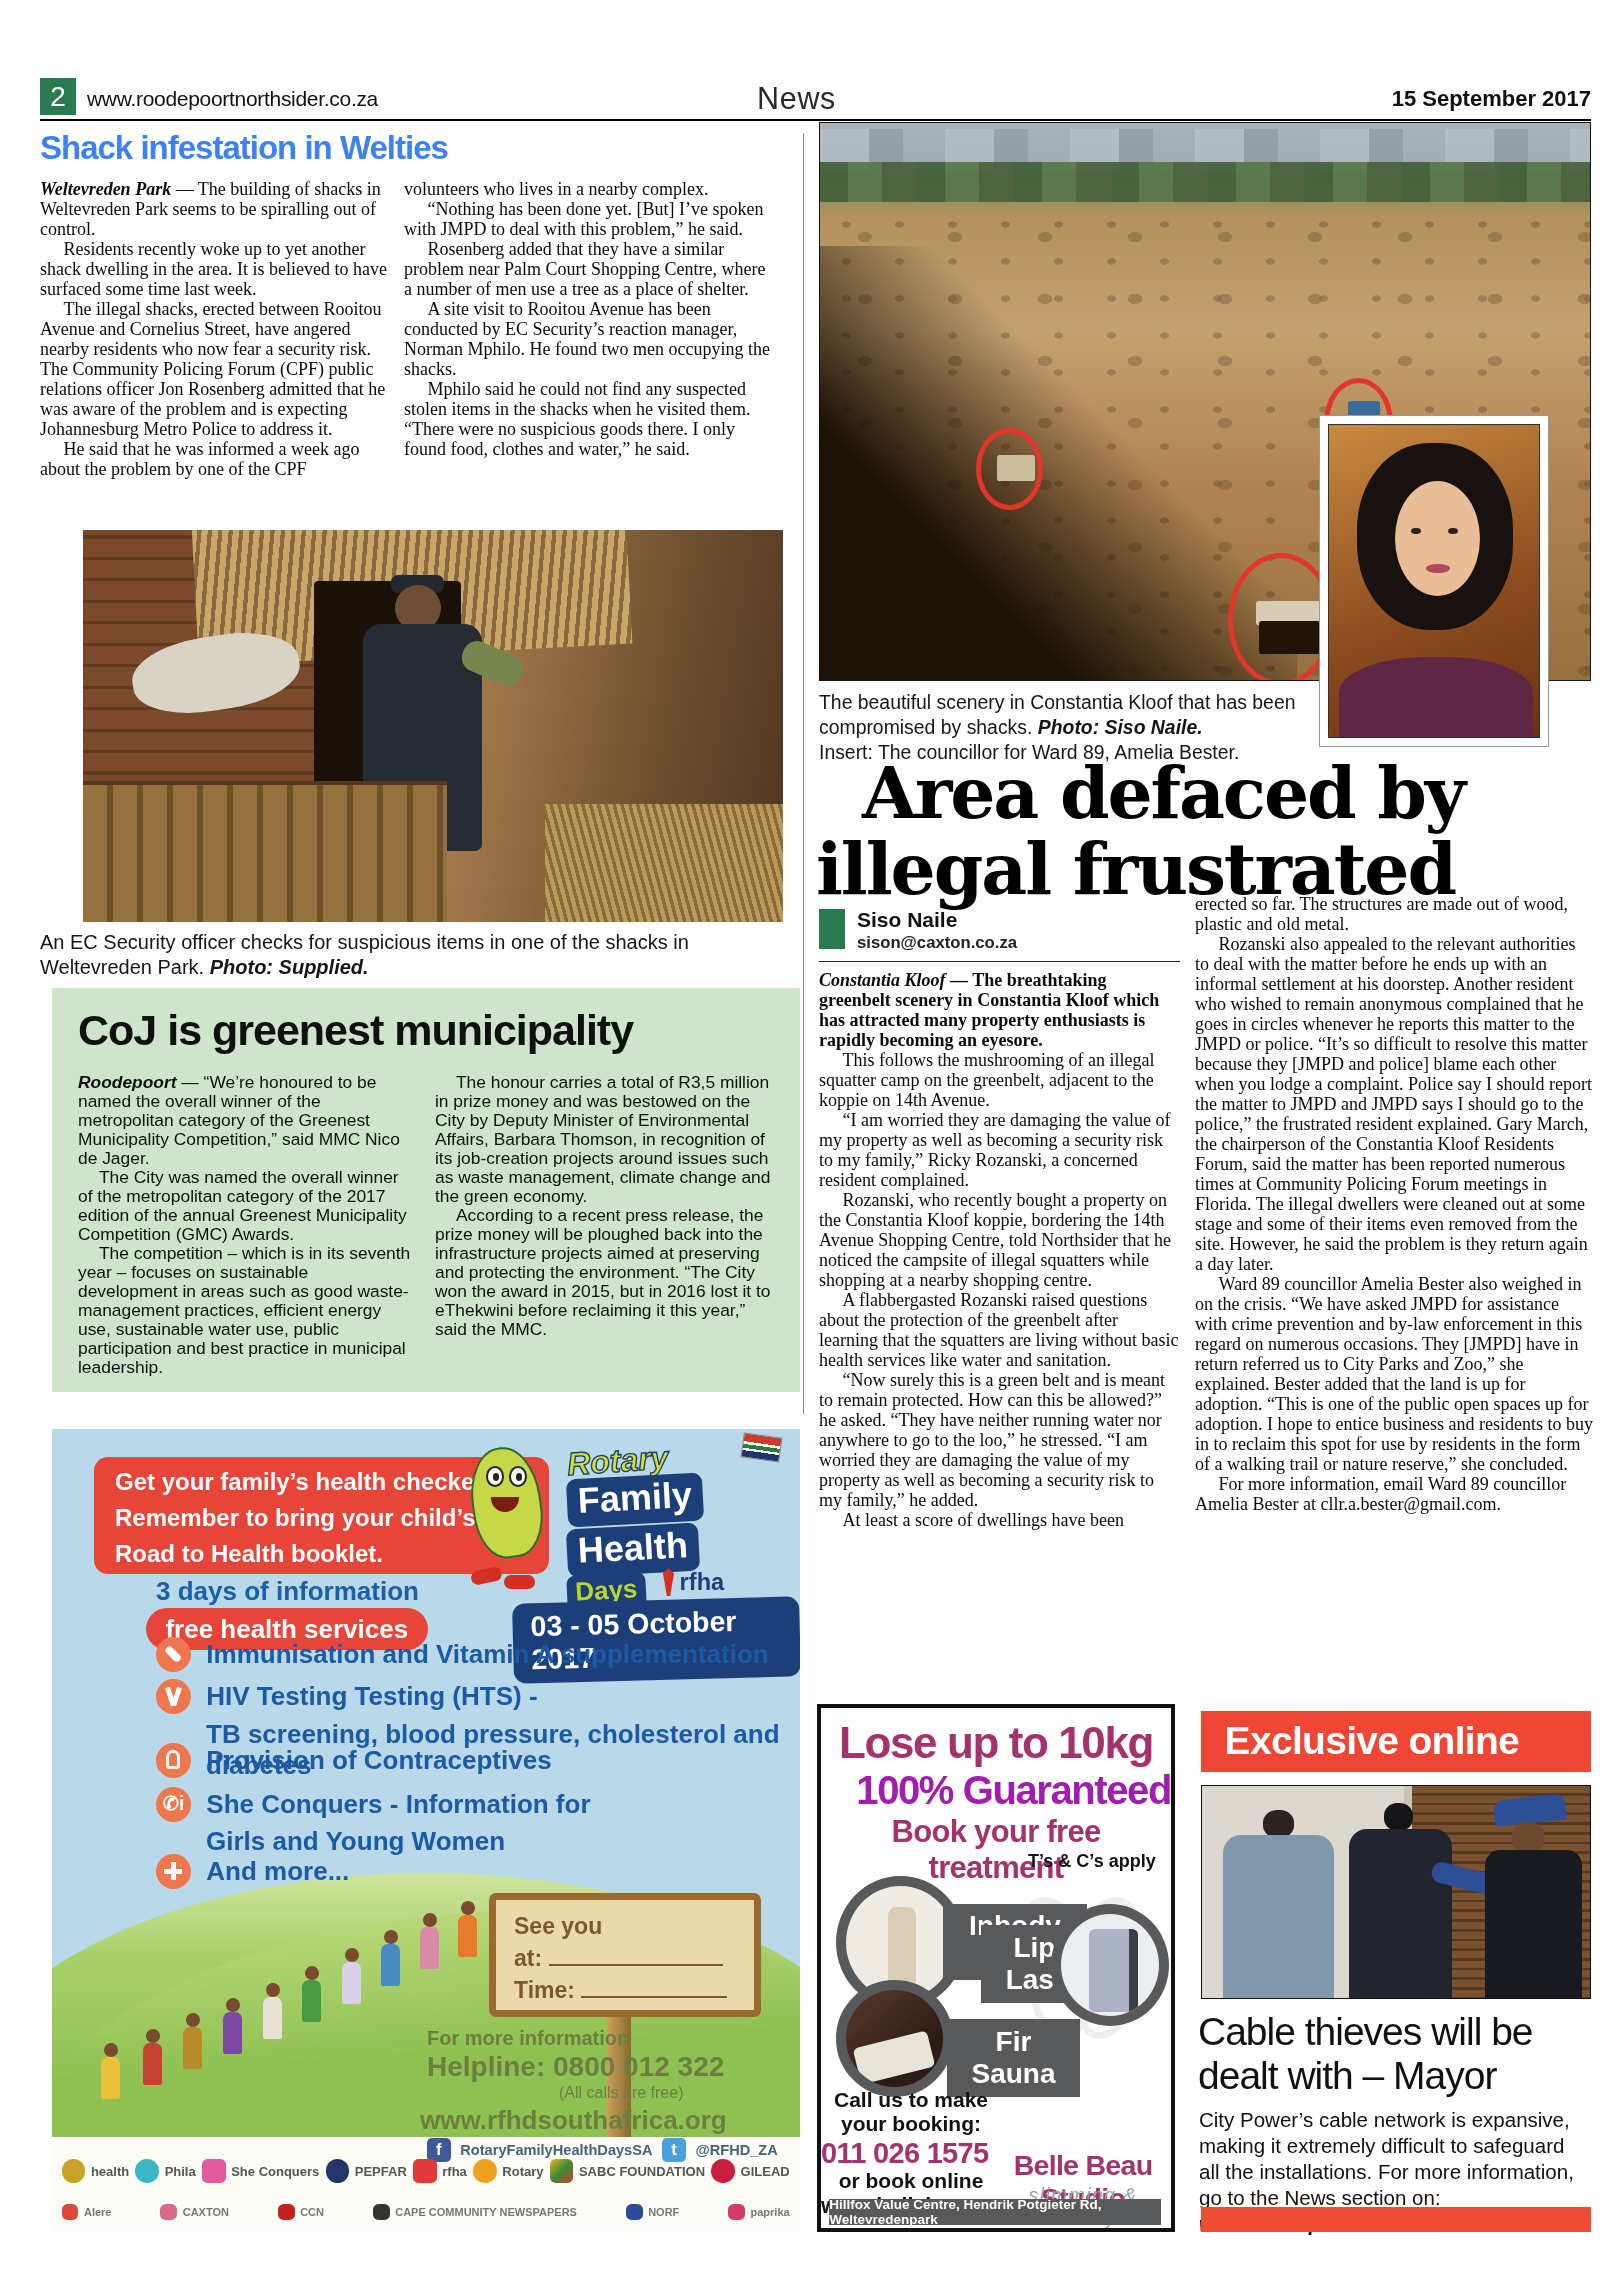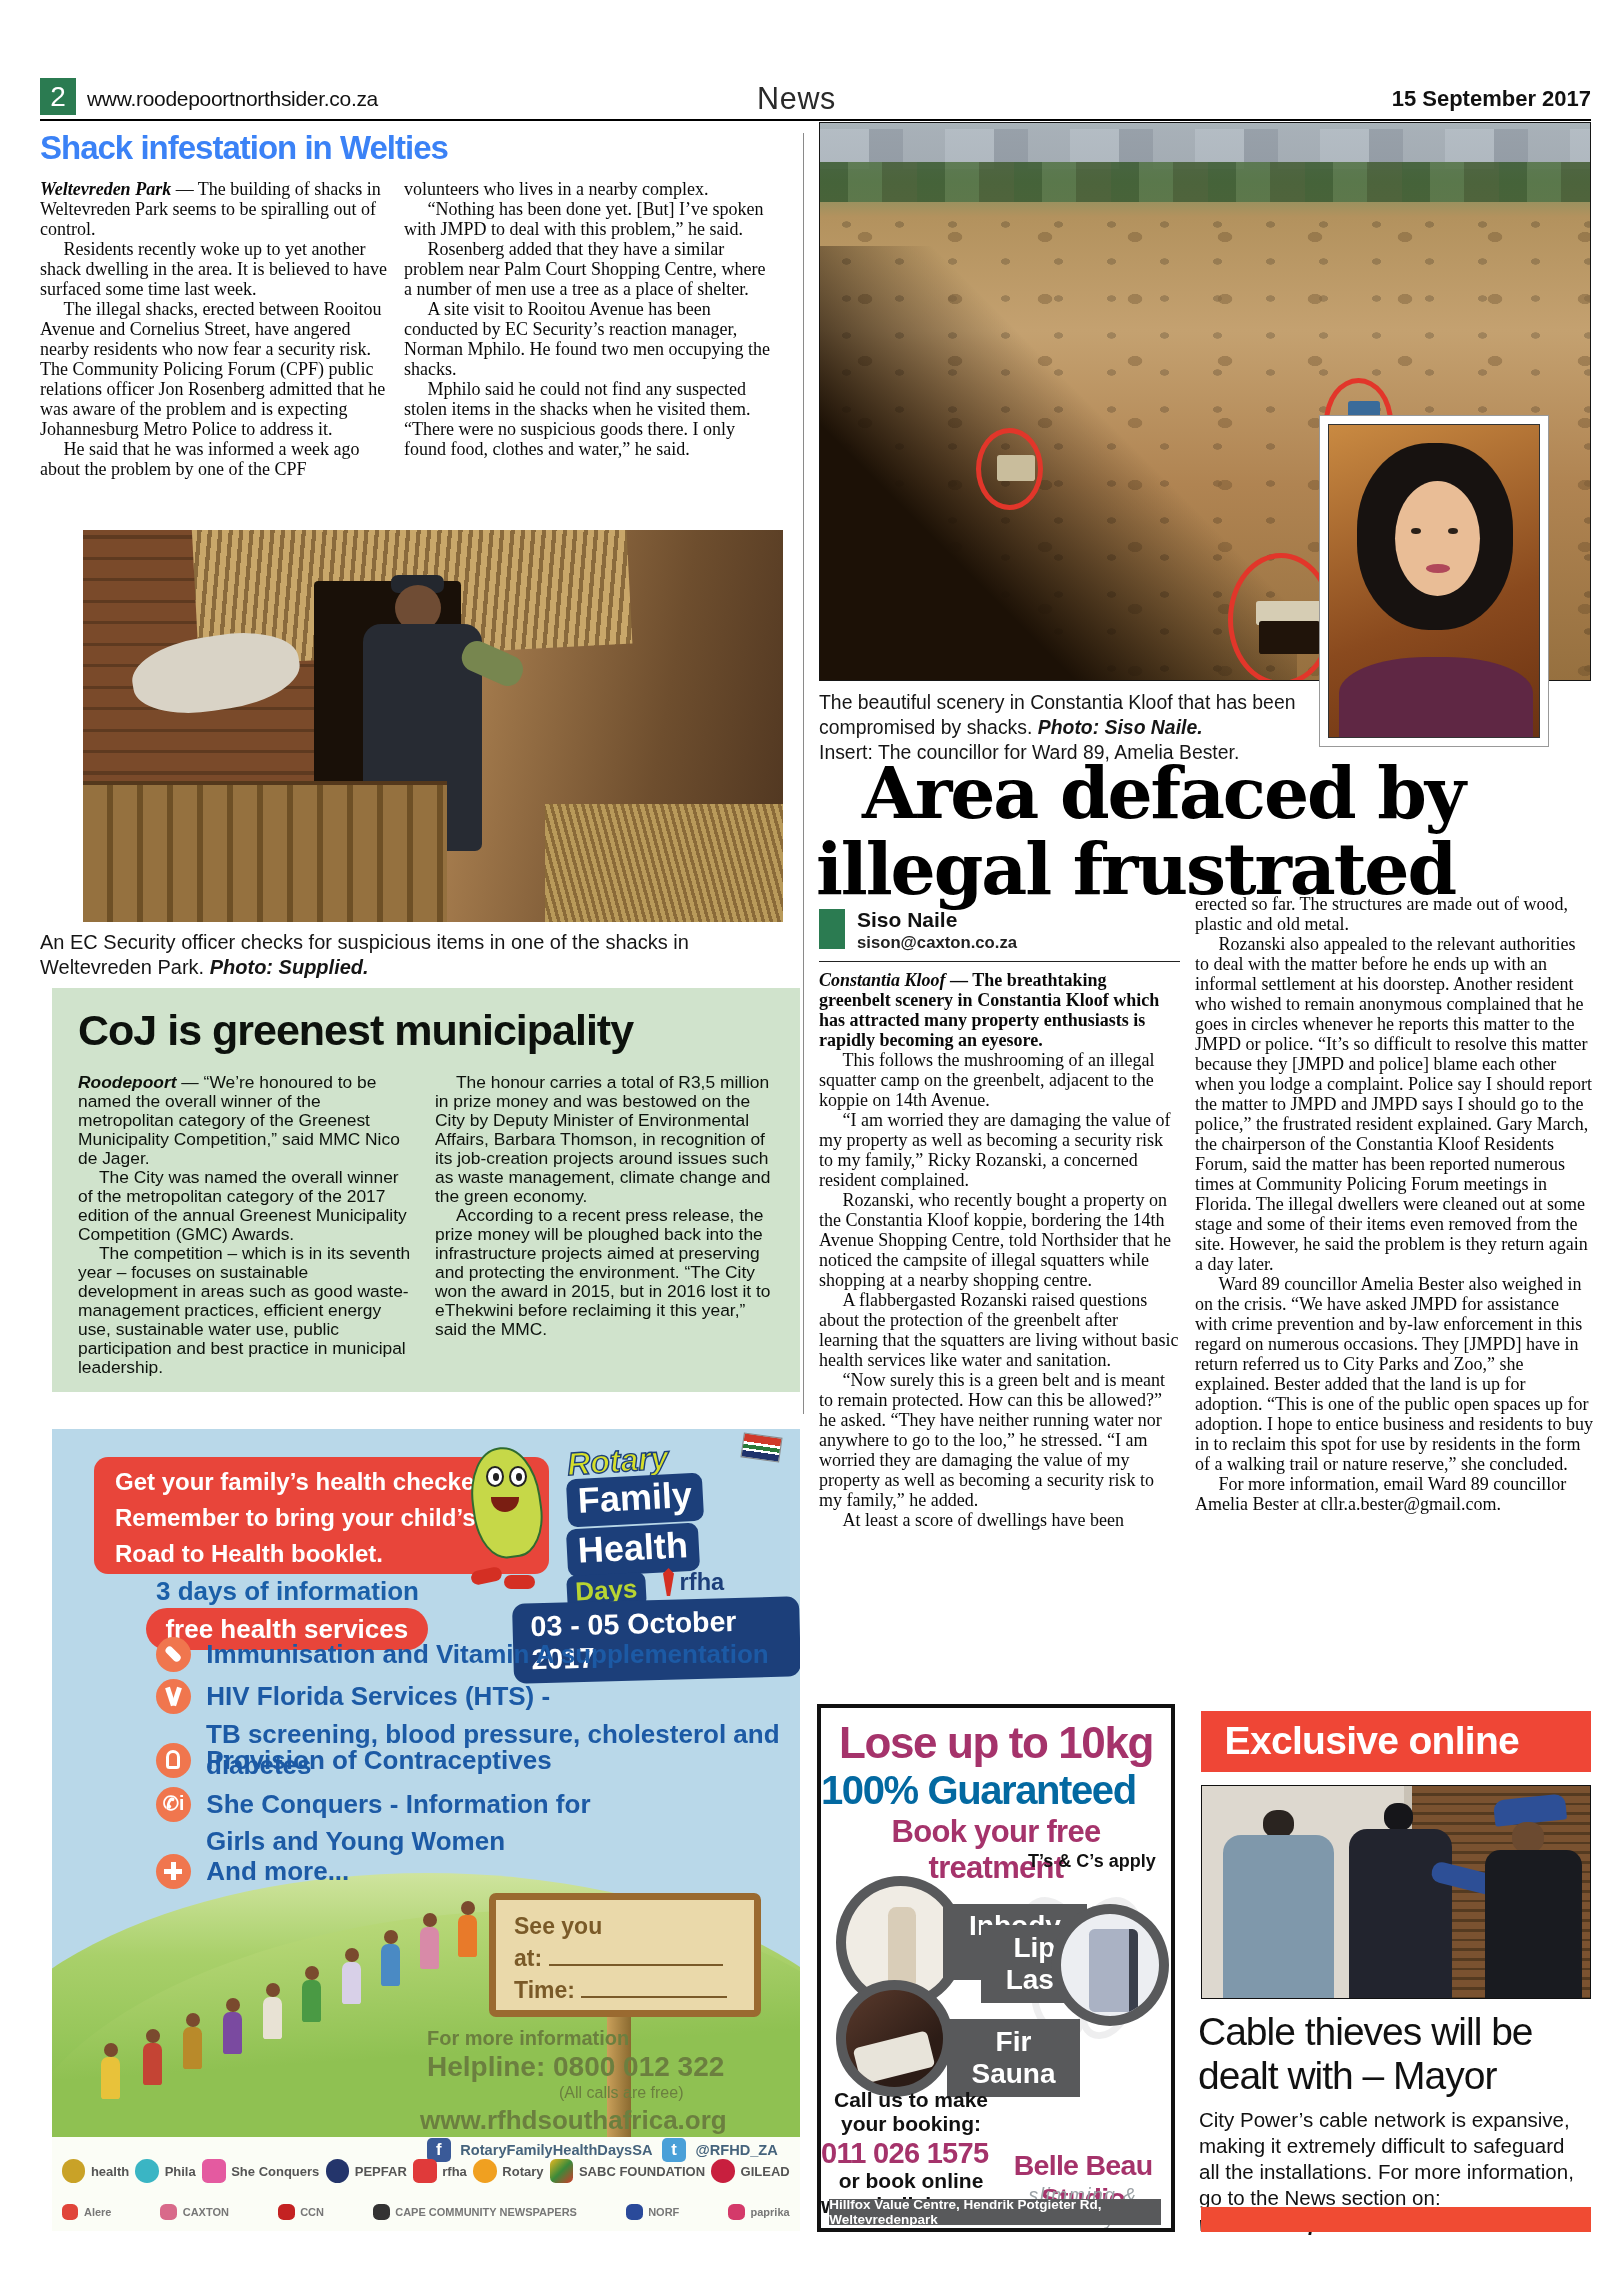--- a/index.html
+++ b/index.html
@@ -108,21 +108,21 @@
 .prow{position:absolute;left:9.7px;width:728px;display:flex;align-items:center;justify-content:space-between}
 .prow1{top:719px;height:46px}
 .prow2{top:769px;height:28px}
 .plogo{display:flex;align-items:center;gap:5.6px;font-size:13px;font-weight:bold;color:#555}
 .pdot{width:23.6px;height:23.6px;border-radius:5.6px}
 .prow2 .plogo{font-size:11px;color:#777}
 .prow2 .pdot{width:16.7px;height:16.7px}
 
 .belle{left:817px;top:1704px;width:358px;height:528px;border:4.9px solid #111;background:#fff;overflow:hidden}
 .bt1{position:absolute;left:0;top:9.7px;width:100%;text-align:center;font-size:44px;font-weight:bold;color:#a5336b;letter-spacing:-1.4px}
-.bt2{position:absolute;left:0;top:60px;width:100%;text-align:left;font-size:40px;font-weight:bold;color:#0369a1;letter-spacing:-1.4px}
+.bt2{position:absolute;left:0;top:60px;width:100%;text-align:right;font-size:40px;font-weight:bold;color:#a21caf;letter-spacing:-1.4px}
 .bt3{position:absolute;left:0;top:106px;width:100%;text-align:center;font-size:31px;font-weight:bold;color:#a5336b;letter-spacing:-0.7px}
 .bterms{position:absolute;right:15.3px;top:143px;font-size:18px;font-weight:bold}
 .bfly{position:absolute;right:12.5px;top:160px;width:146px;height:229px;opacity:.35}
 .bfly div{position:absolute;border:7px solid #cfd0d2;border-radius:50%}
 .bw1{left:7px;top:28px;width:62px;height:83px;transform:rotate(-20deg)}
 .bw2{left:66px;top:28px;width:62px;height:83px;transform:rotate(20deg)}
 .bw3{left:21px;top:104px;width:49px;height:69px;transform:rotate(-28deg)}
 .bw4{left:69px;top:104px;width:49px;height:69px;transform:rotate(28deg)}
 .bcirc{position:absolute;border:10.4px solid #58595b;border-radius:50%;overflow:hidden}
 .blabel{position:absolute;background:#58595b;color:#fff;font-weight:bold;font-size:28px;line-height:32px;display:flex;flex-direction:column;align-items:center;justify-content:center}
@@ -308,21 +308,21 @@
       <div class="b-icon ic-pill">
           <span></span>
         </div>
       <div class="b-txt">Immunisation and Vitamin A supplementation</div>
     </div>
     <div class="r-bul" style="left:104px;top:250px">
       <div class="b-icon ic-rib">
           <span class="r1"></span>
           <span class="r2"></span>
         </div>
-      <div class="b-txt">HIV Florida Services (HTS) -</div>
+      <div class="b-txt">HIV Testing Testing (HTS) -</div>
     </div>
     <div class="abs b-txt" style="left:154px;top:290px">TB screening, blood pressure, cholesterol and diabetes</div>
     <div class="r-bul" style="left:104px;top:314px">
       <div class="b-icon ic-con">
           <span></span>
         </div>
       <div class="b-txt">Provision of Contraceptives</div>
     </div>
     <div class="r-bul" style="left:104px;top:358px">
       <div class="b-icon ic-ph">

